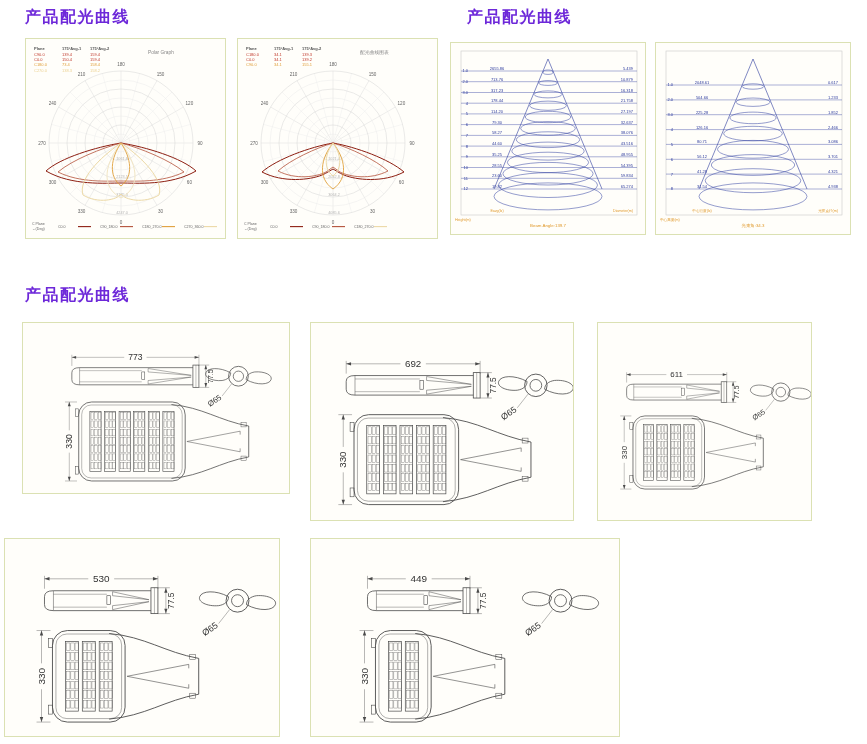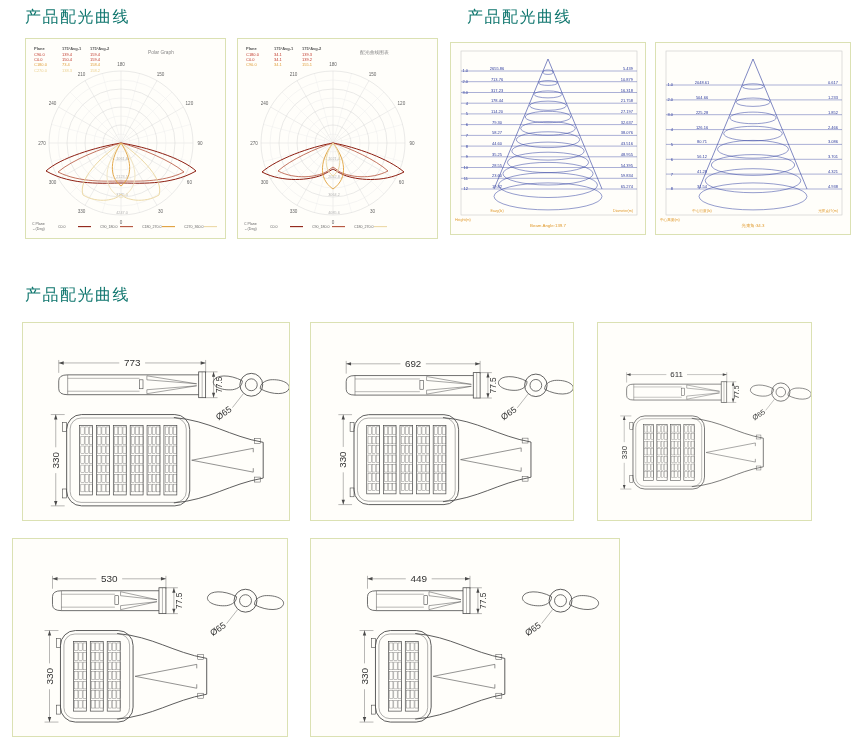--- a/index.html
+++ b/index.html
@@ -1,31 +1,31 @@
 <!DOCTYPE html>
 <html><head>
 <meta charset="utf-8">
 <style>
   html,body{margin:0;padding:0}
   body{width:867px;height:744px;position:relative;background:#ffffff;
        font-family:"Liberation Sans",sans-serif;overflow:hidden}
-  .sec-title{position:absolute;margin:0;font-size:16px;font-weight:normal;
-             color:#0f766e;letter-spacing:1.5px}
+  .sec-title{position:absolute;margin:0;font-size:16px;font-weight:bold;
+             color:#6d28d9;letter-spacing:1.5px}
   #t1{left:25px;top:7px}
   #t2{left:467px;top:7px}
   #t3{left:25px;top:285px}
   .panel{position:absolute;background:#fffefa;border:1px solid #dbe1b3;box-sizing:border-box}
   #polar1{left:25px;top:38px;width:201px;height:201px}
   #polar2{left:237px;top:38px;width:201px;height:201px}
   #cone1{left:450px;top:42px;width:196px;height:193px}
   #cone2{left:655px;top:42px;width:196px;height:193px}
-  #dim1{left:22px;top:322px;width:268px;height:199px}
+  #dim1{left:22px;top:322px;width:268px;height:172px}
   #dim2{left:310px;top:322px;width:264px;height:199px}
   #dim3{left:597px;top:322px;width:215px;height:199px}
-  #dim4{left:12px;top:538px;width:276px;height:199px}
+  #dim4{left:4px;top:538px;width:276px;height:199px}
   #dim5{left:310px;top:538px;width:310px;height:199px}
   svg{display:block;width:100%;height:100%}
 </style>
 </head>
 <body>
 
 <h2 class="sec-title" id="t1">产品配光曲线</h2>
 <h2 class="sec-title" id="t2">产品配光曲线</h2>
 <h2 class="sec-title" id="t3">产品配光曲线</h2>
 

